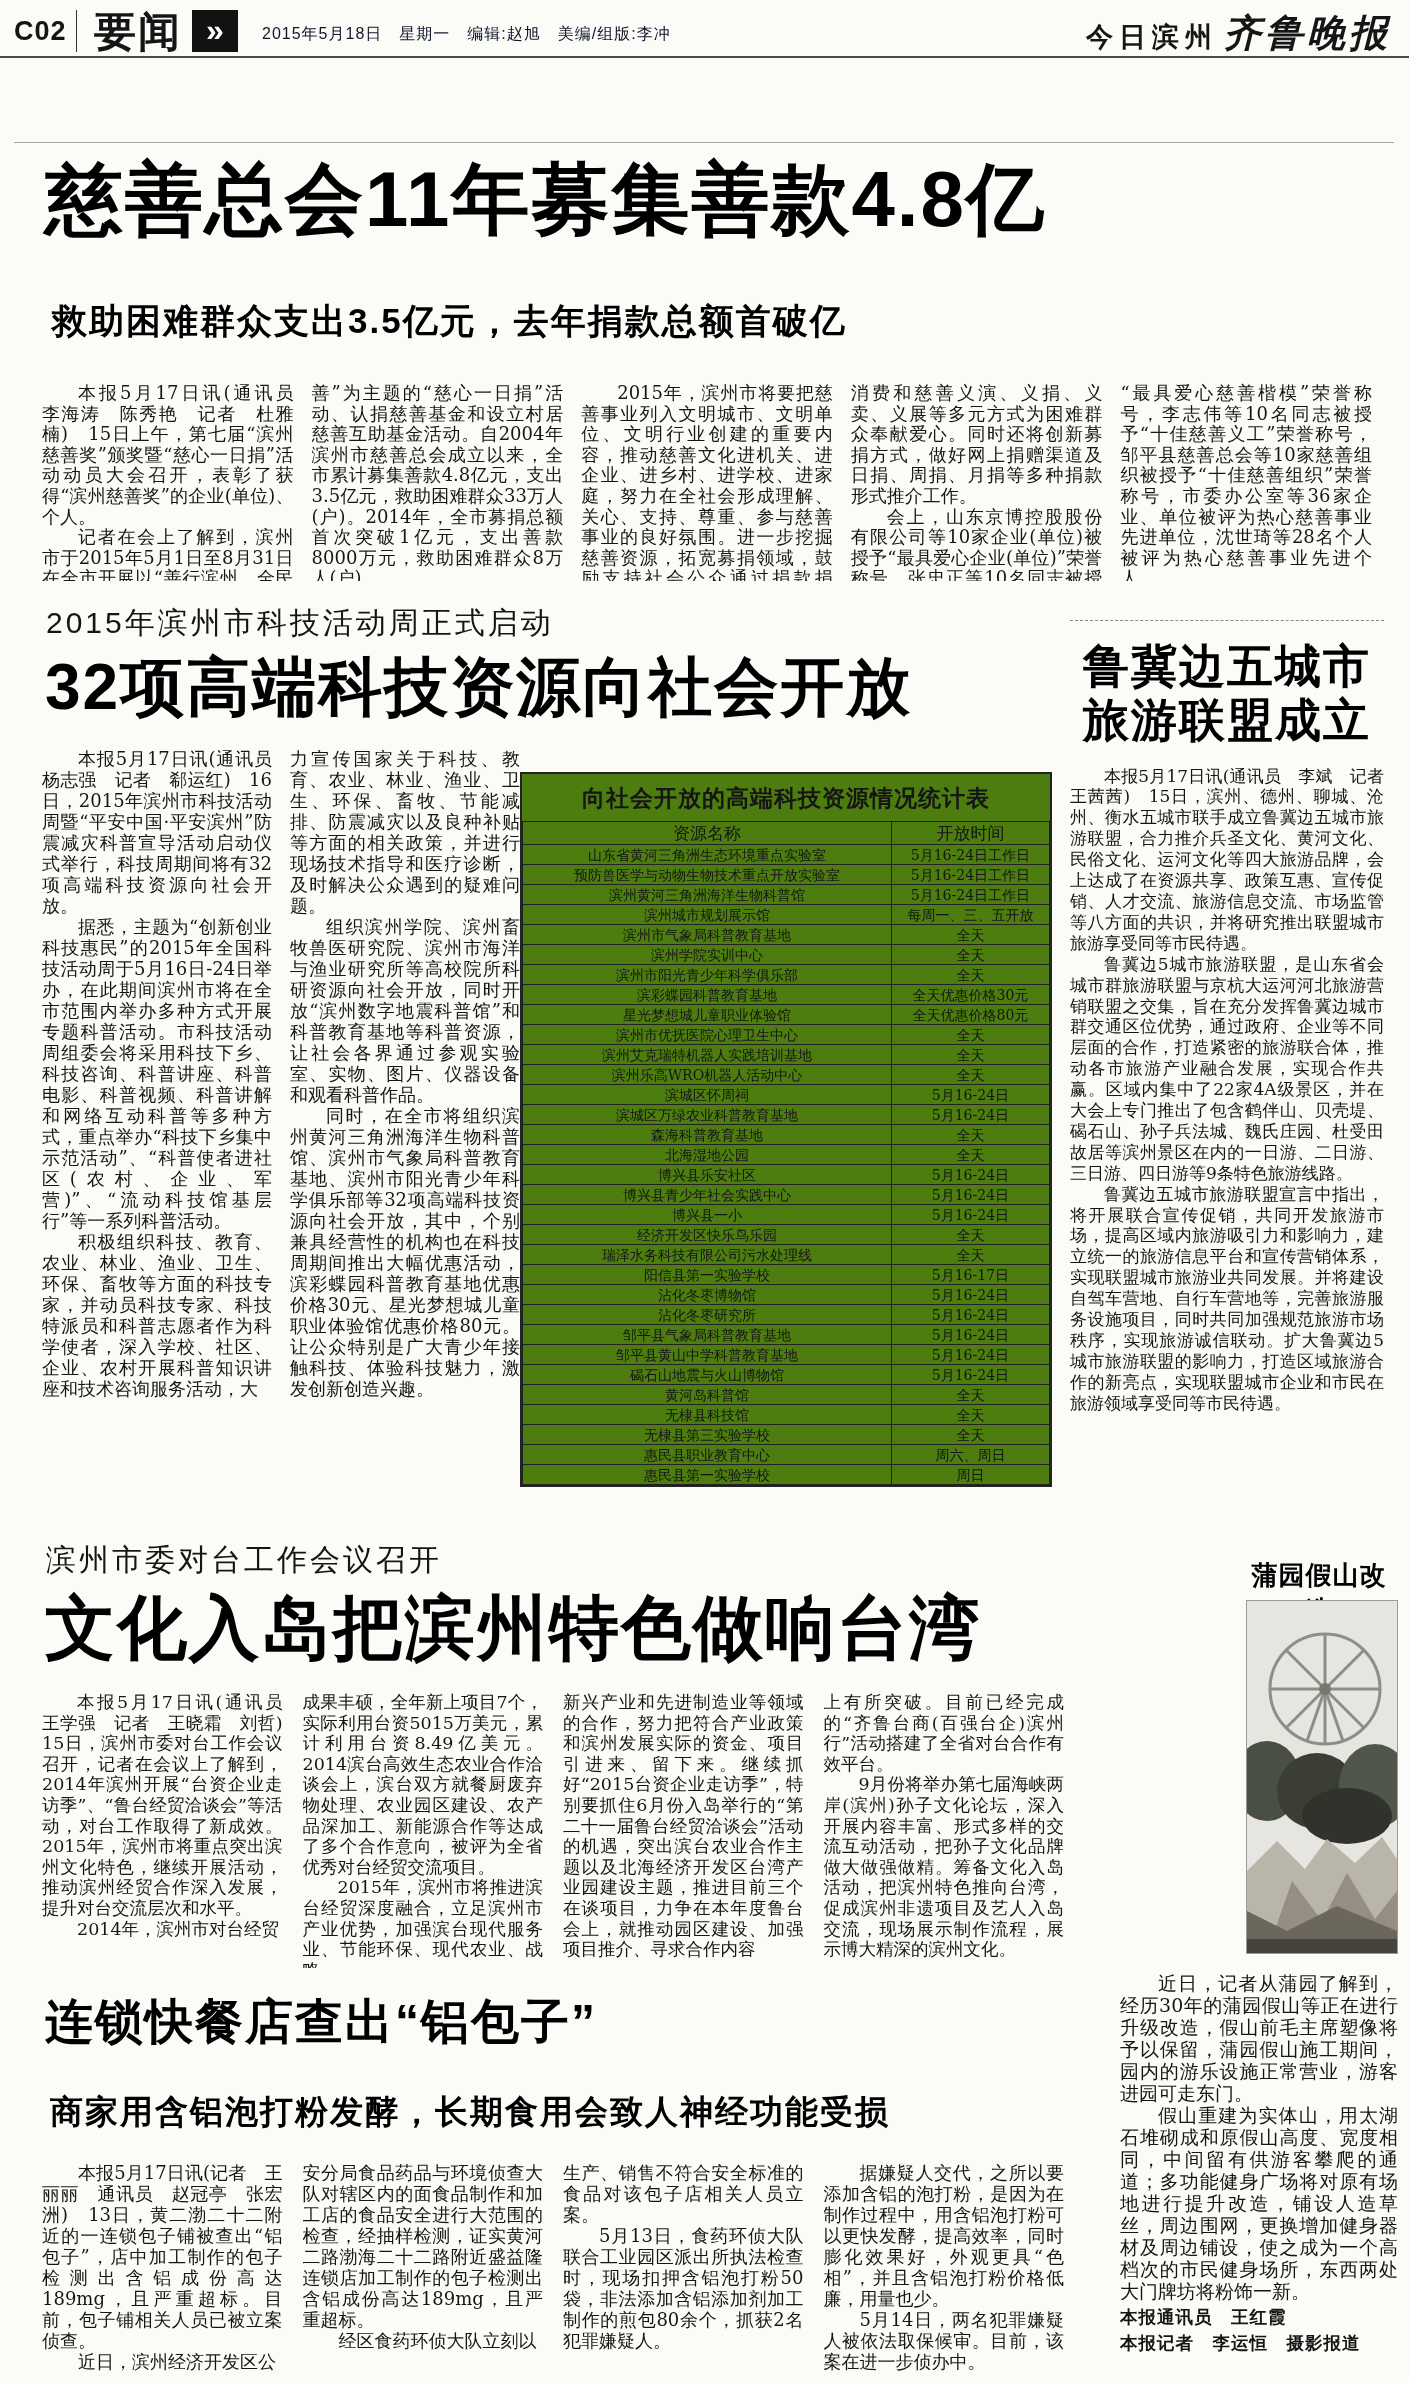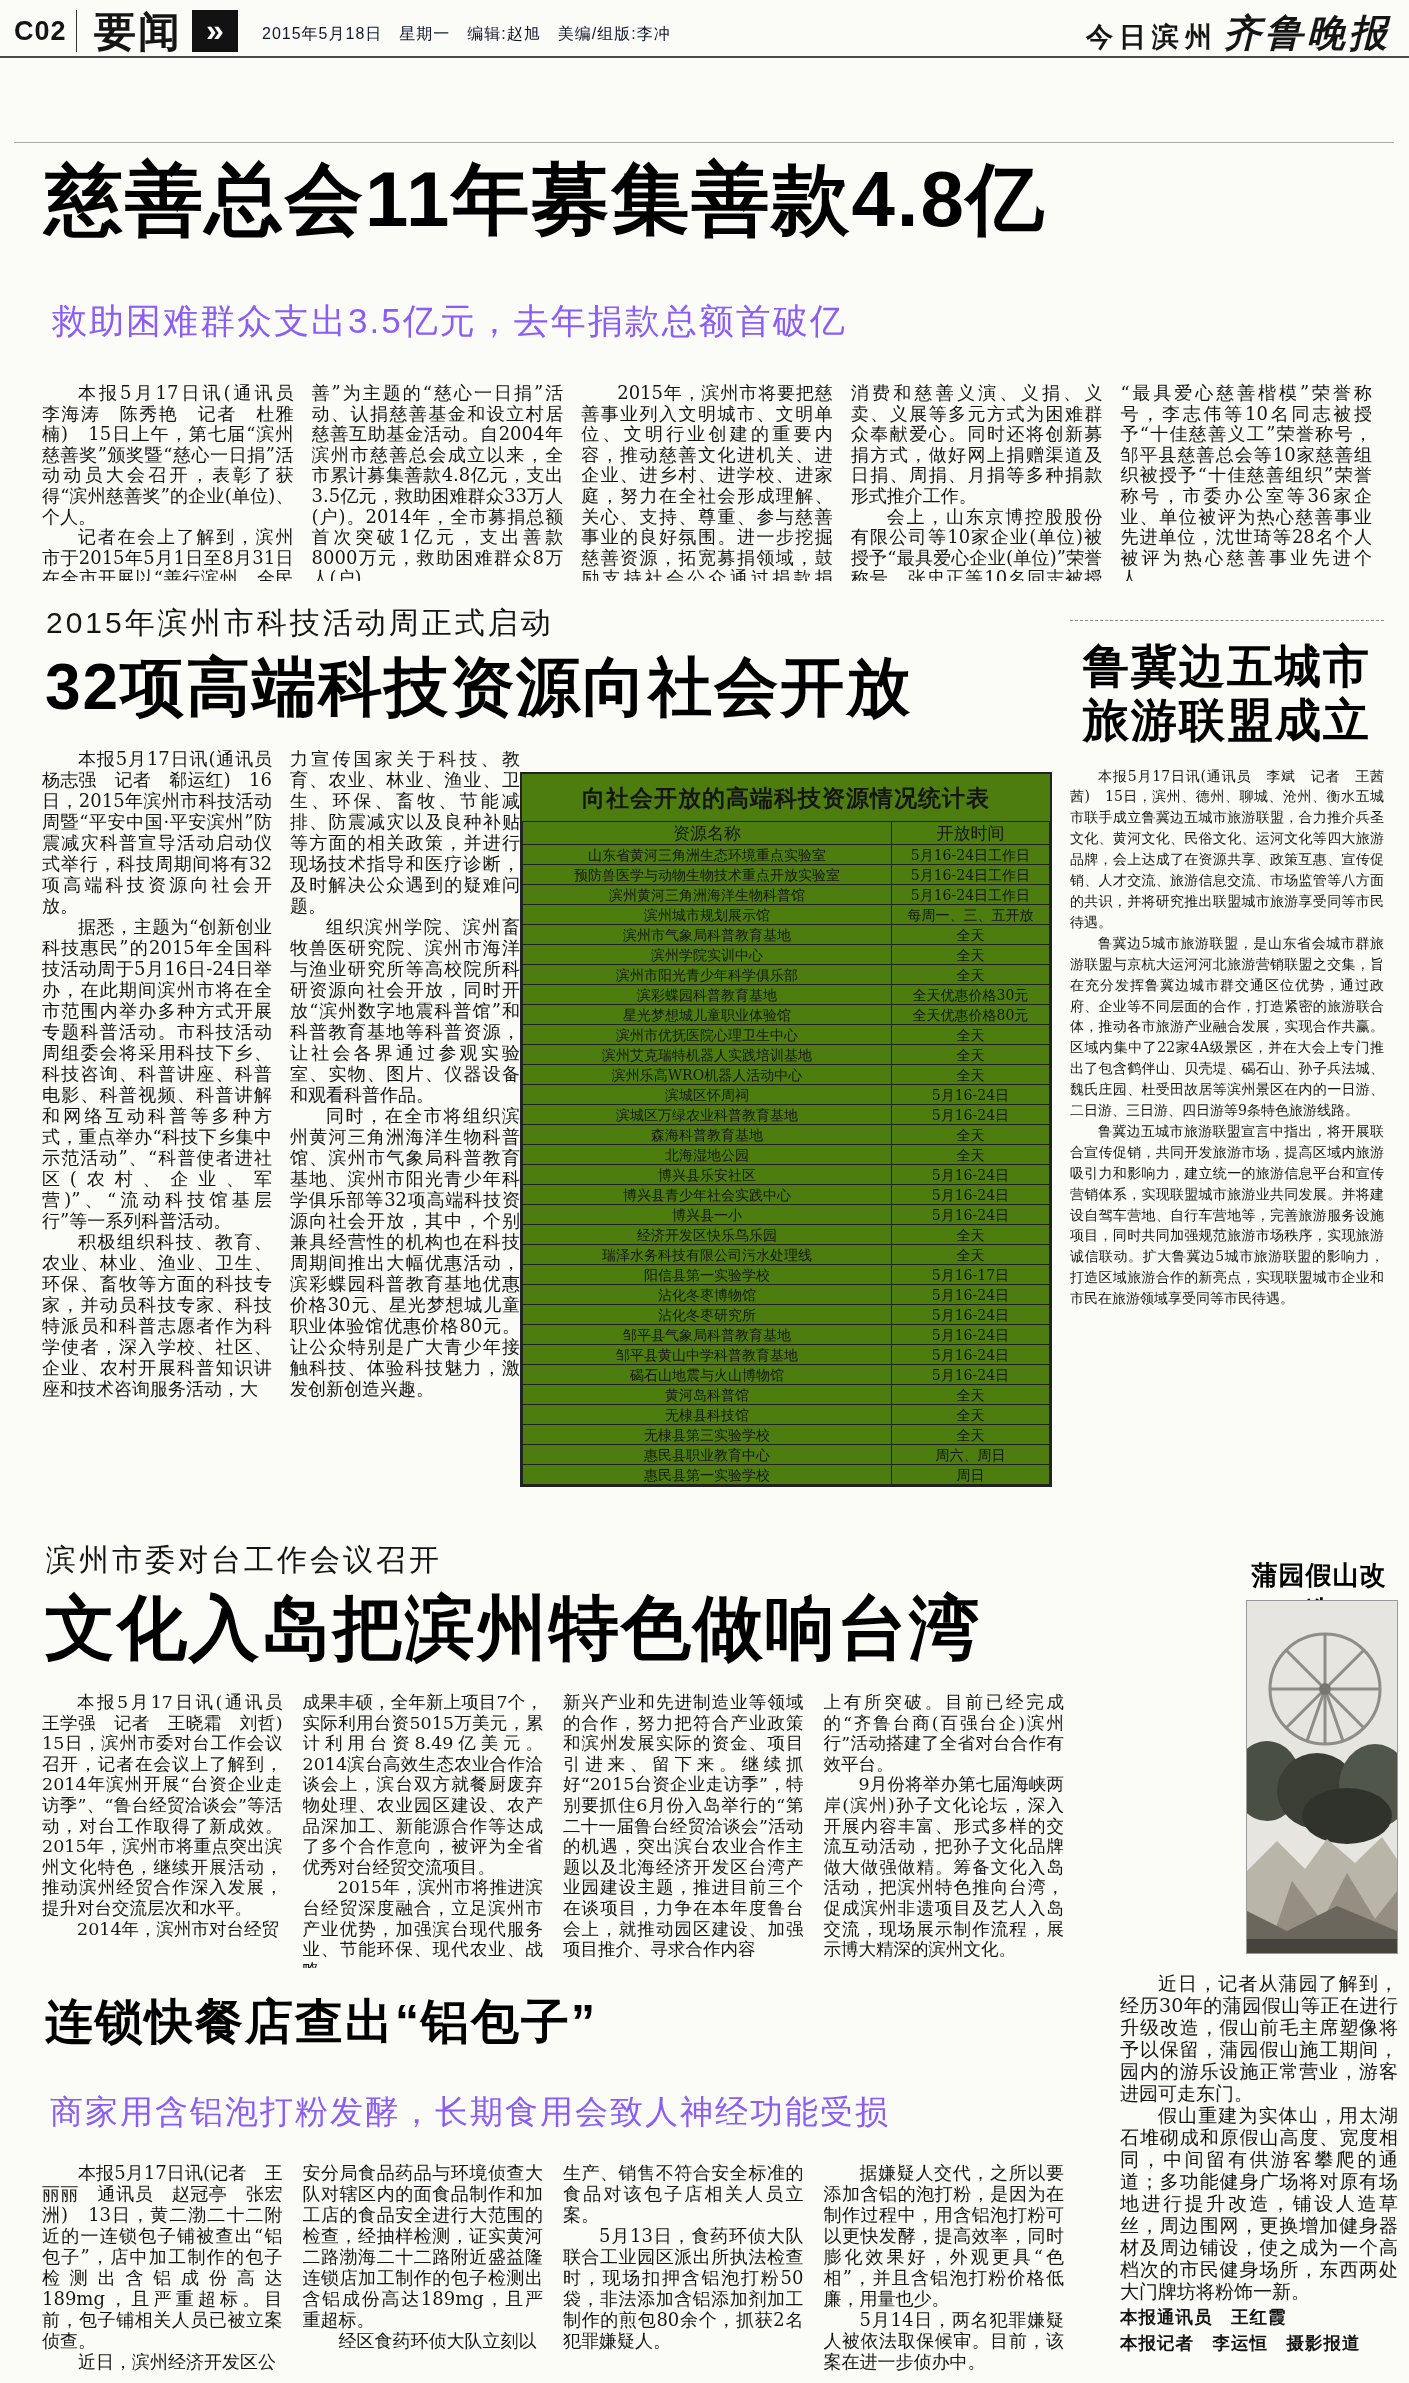--- a/index.html
+++ b/index.html
@@ -14,21 +14,21 @@
   .arrowbox{position:absolute;left:192px;top:10px;width:46px;height:42px;background:#121212;color:#fff;
             font-size:32px;line-height:40px;text-align:center;font-weight:bold;}
   .dateline{position:absolute;left:262px;top:24px;font-size:16px;color:#0f172a;letter-spacing:1px;}
   .masthead{position:absolute;right:18px;top:8px;white-space:nowrap;}
   .mh1{font-size:27px;font-weight:bold;letter-spacing:6px;}
   .mh2{font-size:38px;font-weight:bold;font-style:italic;letter-spacing:4px;}
   .rule2{position:absolute;left:14px;top:142px;width:1380px;height:1px;background:#a9a9a4;}
   
   .kicker{position:absolute;font-size:30px;letter-spacing:3px;font-weight:500;}
   .headline{position:absolute;font-weight:900;letter-spacing:2px;white-space:nowrap;color:#000;}
-  .subhead{position:absolute;font-weight:400;letter-spacing:2px;color:#8b5cf6;}
+  .subhead{position:absolute;font-weight:700;letter-spacing:2px;color:#000000;}
   .cols{position:absolute;display:flex;overflow:hidden;}
   .col{flex:1 1 0;overflow:hidden;}
   .col + .col{margin-left:18px;}
   .para{margin:0;text-align:justify;}
   .para.ind{text-indent:2em;}
   
   .a1-body{left:42px;top:383px;width:1330px;height:198px;font-size:18px;line-height:20.6px;}
   
   .a2-body{left:42px;top:748px;width:478px;height:714px;font-size:18px;line-height:21px;}
   
@@ -37,21 +37,21 @@
              font-family:"Liberation Sans","DejaVu Sans",sans-serif;}
   table.opentbl{border-collapse:collapse;width:100%;}
   table.opentbl td,table.opentbl th{border:1px solid #222;font-weight:normal;text-align:center;
              font-size:14px;padding:1.5px 2px;line-height:16px;}
   table.opentbl th{font-size:17px;padding:3px 0;text-align:center;}
   table.opentbl td.c1{width:70%;}
   
   .sb1{position:absolute;left:1070px;top:620px;width:314px;}
   .sb1-head{border-top:1px dashed #888;padding-top:18px;font-size:46px;font-weight:900;text-align:center;
             line-height:1.18;letter-spacing:2px;color:#000;}
-  .sb1-body{margin-top:18px;font-size:14px;line-height:20.9px;height:760px;overflow:hidden;}
+  .sb1-body{margin-top:18px;font-size:17px;line-height:20.9px;height:760px;overflow:hidden;}
   
   .a3-body{left:42px;top:1692px;width:1022px;height:276px;font-size:17.5px;line-height:20.6px;}
   .a3-body .col + .col{margin-left:20px;}
   
   .sb2-head{position:absolute;left:1240px;top:1558px;width:158px;font-size:26px;font-weight:800;
             text-align:center;letter-spacing:1px;color:#000;}
   .photo{position:absolute;left:1246px;top:1600px;width:150px;height:352px;border:1px solid #999;
          background:#dcdcd6;overflow:hidden;}
   .sb2-body{position:absolute;left:1120px;top:1972px;width:278px;height:396px;font-size:19px;
             line-height:22px;overflow:hidden;}

